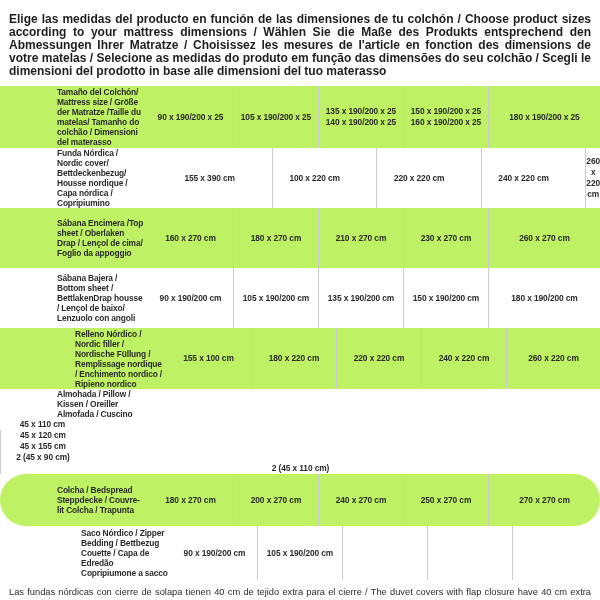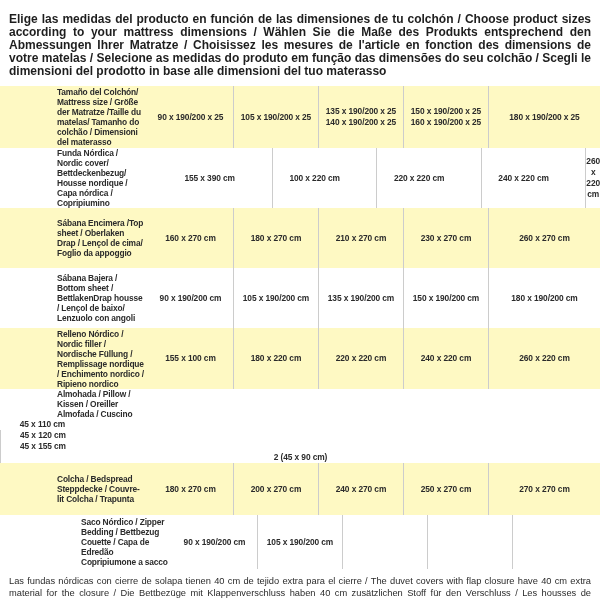--- a/index.html
+++ b/index.html
@@ -16,21 +16,21 @@
     padding: 13px 9px 6px 9px;
     font-size: 12px;
     line-height: 13px;
     font-weight: bold;
     text-align: justify;
     color: #1e1e1e;
   }
 
   .size-table { width: 600px; margin-top: 2px; }
   .row { display: flex; align-items: stretch; }
-  .row.alt { background: #fef9c3; }
+  .row.alt { background: #bef264; }
 
   .cell { display: flex; align-items: center; box-sizing: border-box; }
   .label-cell {
     width: 148px;
     padding-left: 57px;
     padding-right: 4px;
     font-size: 8.4px;
     line-height: 10px;
     font-weight: bold;
     letter-spacing: -0.15px;
@@ -45,23 +45,23 @@
     letter-spacing: -0.1px;
     white-space: pre-line;
   }
   .val-cell:last-child { width: auto; flex: 1; }
   .val-cell + .val-cell { border-left: 1px solid #cccccc; }
 
   .r1 { min-height: 62px; }
   .r2 { min-height: 58px; gap: 20px; }
   .r3 { min-height: 60px; }
   .r4 { min-height: 60px; }
-  .r5 { min-height: 61px; }
+  .r5 { min-height: 61px; padding-left: 18px; }
   .r6 { min-height: 53px; flex-direction: column; }
-  .r7 { min-height: 52px; }
+  .r7 { min-height: 52px; border-radius: 26px; }
   .r8 { min-height: 54px; margin-left: 24px; }
 
   .footer-text {
     padding: 7px 9px 0 9px;
     font-size: 9.3px;
     line-height: 11.5px;
     font-weight: normal;
     text-align: justify;
     color: #2b2b2b;
   }
@@ -121,20 +121,21 @@
       <div class="cell val-cell">240 x 220 cm</div>
       <div class="cell val-cell">260 x 220 cm</div>
     </div>
 
     <div class="row r6">
       <div class="cell label-cell">Almohada  / Pillow / Kissen / Oreiller Almofada / Cuscino</div>
       <div class="cell val-cell">45 x 110 cm</div>
       <div class="cell val-cell">45 x 120 cm</div>
       <div class="cell val-cell">45 x 155 cm</div>
       <div class="cell val-cell">2 (45 x 90 cm)</div>
+      <div class="cell val-cell">2 (45 x 110 cm)</div>
     </div>
 
     <div class="row alt r7">
       <div class="cell label-cell">Colcha / Bedspread Steppdecke / Couvre-lit Colcha / Trapunta</div>
       <div class="cell val-cell">180 x 270 cm</div>
       <div class="cell val-cell">200 x 270 cm</div>
       <div class="cell val-cell">240 x 270 cm</div>
       <div class="cell val-cell">250 x 270 cm</div>
       <div class="cell val-cell">270 x 270 cm</div>
     </div>

